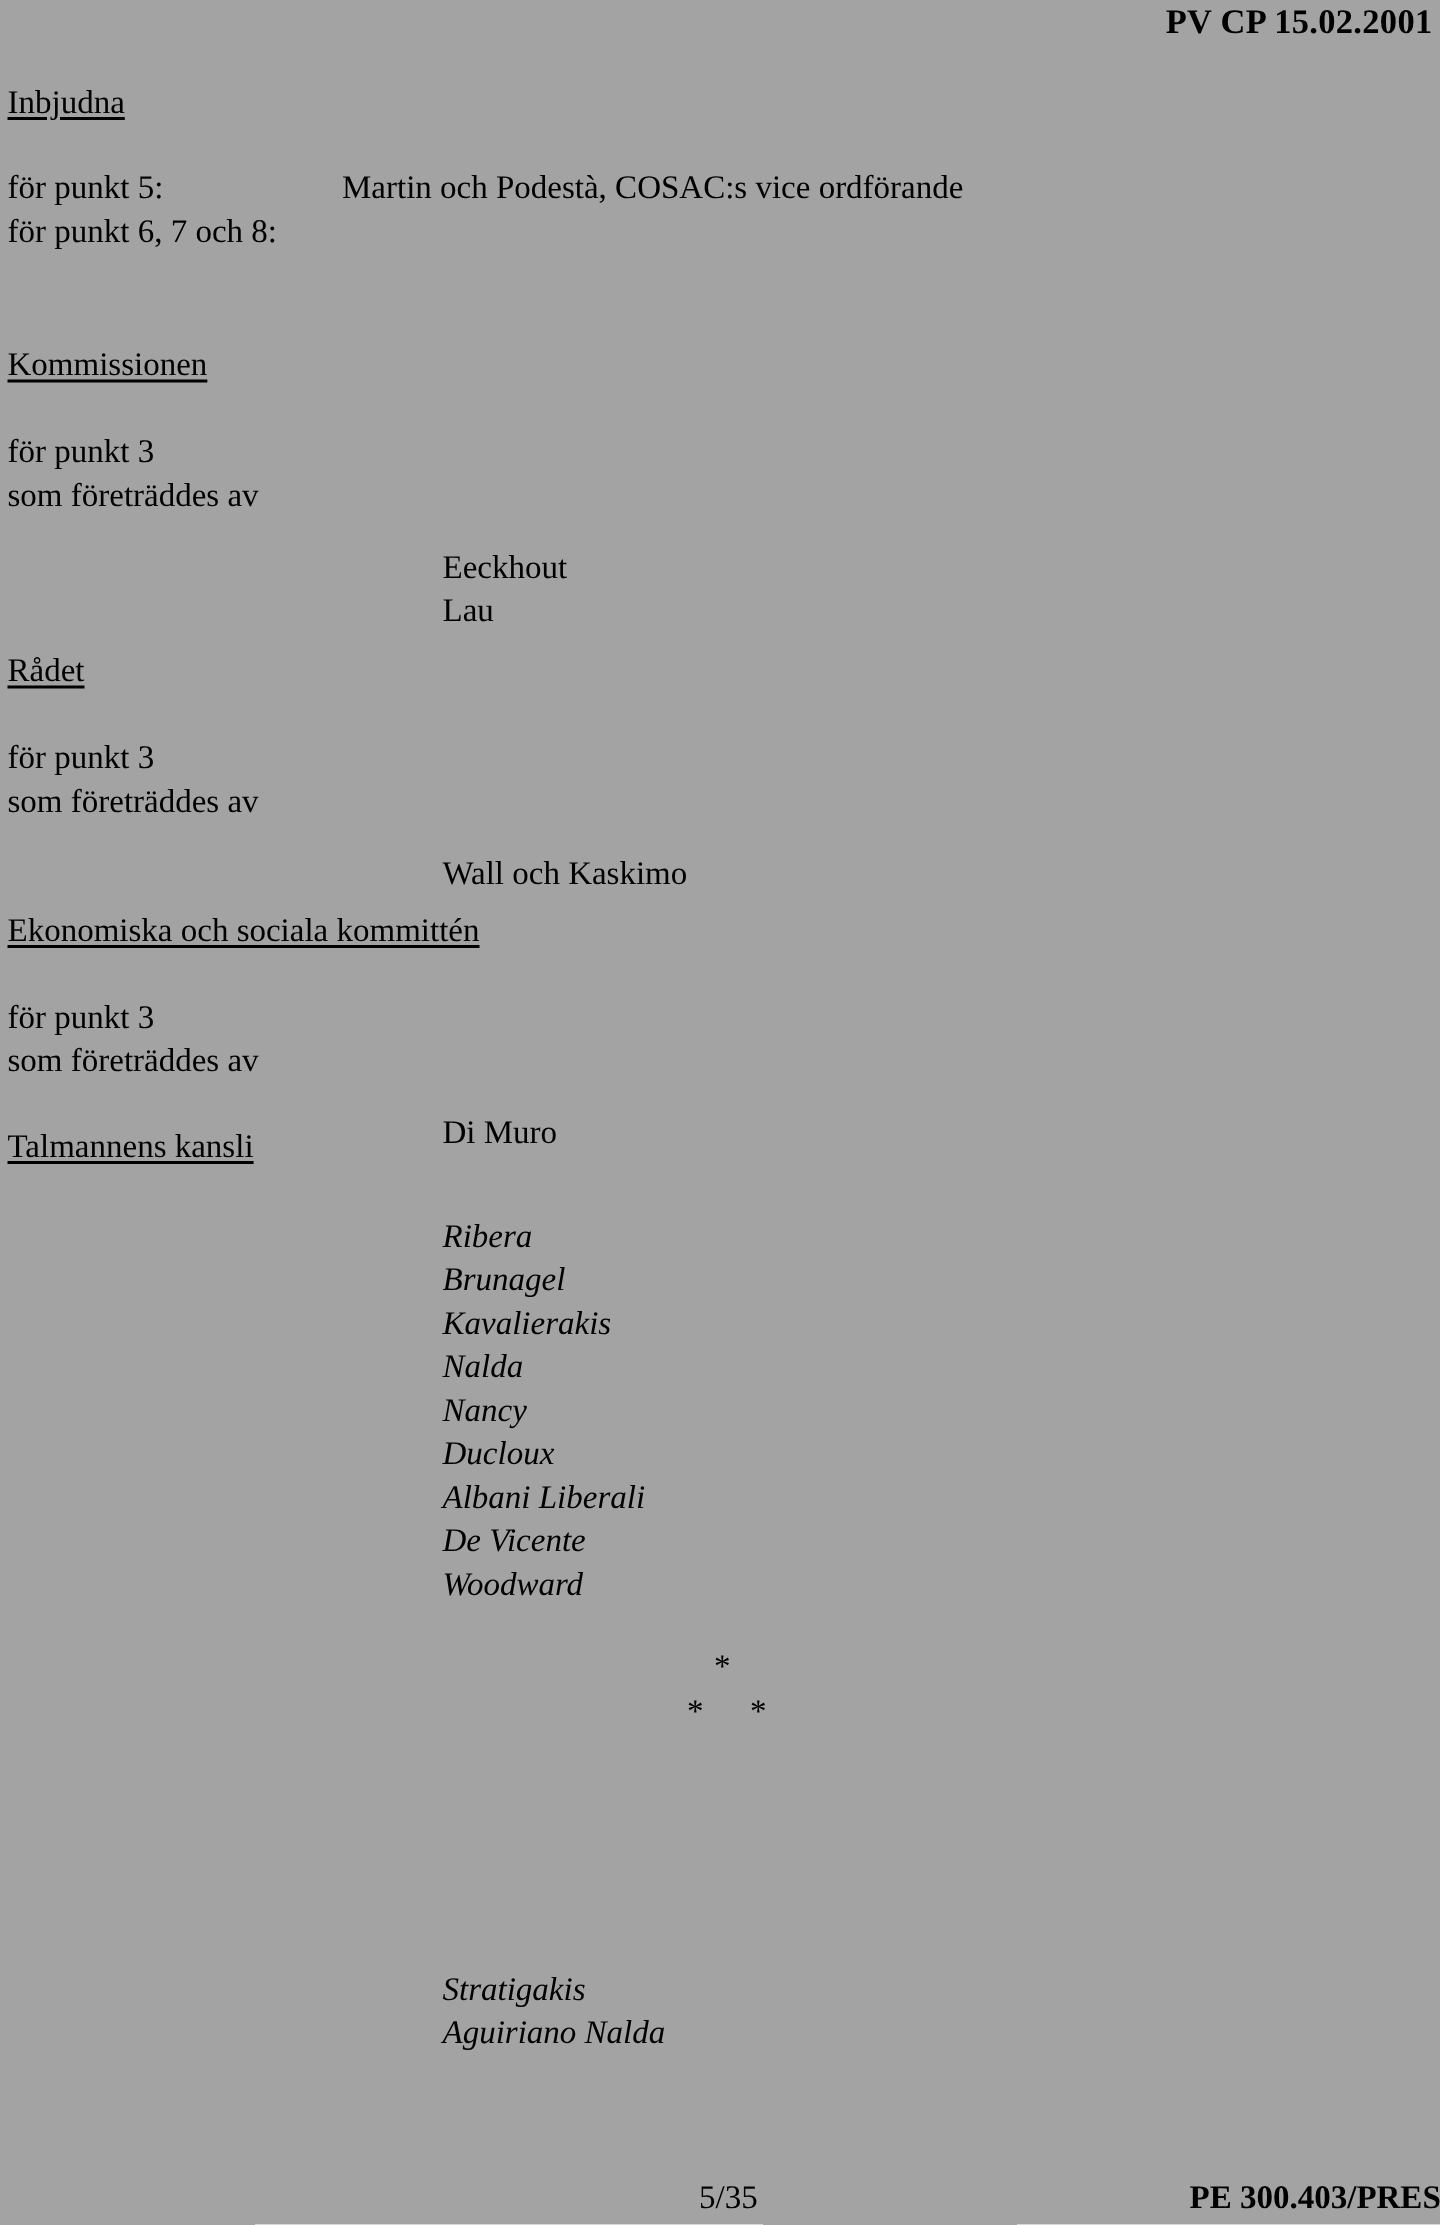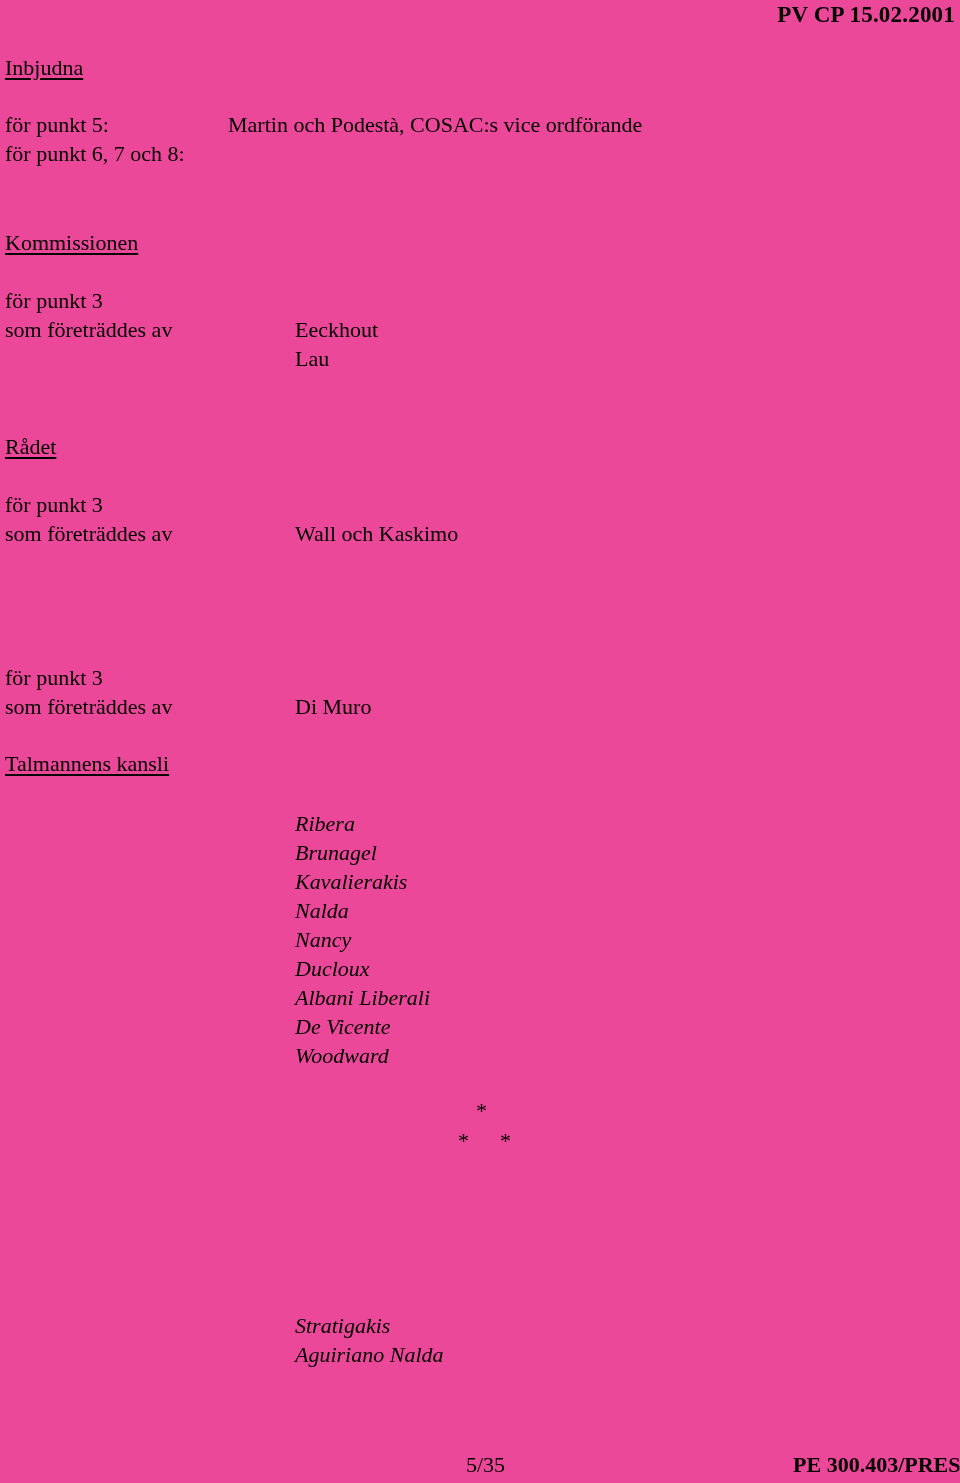--- a/index.html
+++ b/index.html
@@ -9,21 +9,21 @@
     background: #ffffff;
   }
   body {
     font-family: "Liberation Serif", "DejaVu Serif", serif;
     color: #000000;
   }
   .page {
     position: relative;
     width: 960px;
     height: 1483px;
-    background: #ec4899;
+    background: #a3a3a3;
     overflow: hidden;
   }
 
   
   .doc-header {
     position: absolute;
     top: 2px;
     left: 0;
     width: 955px;
     text-align: right;
@@ -41,21 +41,21 @@
   }
 
   .section-heading {
     text-decoration: underline;
     text-underline-offset: 3px;
     font-size: 22px;
   }
 
   .label-col  { left: 5px; }
   .value-col  { left: 228px; }
-  .name-col   { left: 295px; }
+  .name-col   { left: 295px; margin-top: 48px; }
 
   
   .value-wrap {
     position: absolute;
     left: 228px;
     width: 700px;
     font-size: 22px;
     line-height: 29px;
   }
 
@@ -130,20 +130,21 @@
   <div class="abs label-col" style="top:315px;">som företräddes av</div>
   <div class="abs name-col" style="top:315px;">Eeckhout</div>
   <div class="abs name-col" style="top:344px;">Lau</div>
 
   <div class="abs section-heading label-col" style="top:432px;">Rådet</div>
 
   <div class="abs label-col" style="top:490px;">för punkt 3</div>
   <div class="abs label-col" style="top:519px;">som företräddes av</div>
   <div class="abs name-col" style="top:519px;">Wall och Kaskimo</div>
 
+  <div class="abs section-heading label-col" style="top:605px;">Ekonomiska och sociala kommittén</div>
 
   <div class="abs label-col" style="top:663px;">för punkt 3</div>
   <div class="abs label-col" style="top:692px;">som företräddes av</div>
   <div class="abs name-col" style="top:692px;">Di Muro</div>
 
   <div class="abs section-heading label-col" style="top:749px;">Talmannens kansli</div>
 
   <div class="name-list" style="top:809px;">
     <div>Ribera</div>
     <div>Brunagel</div>

